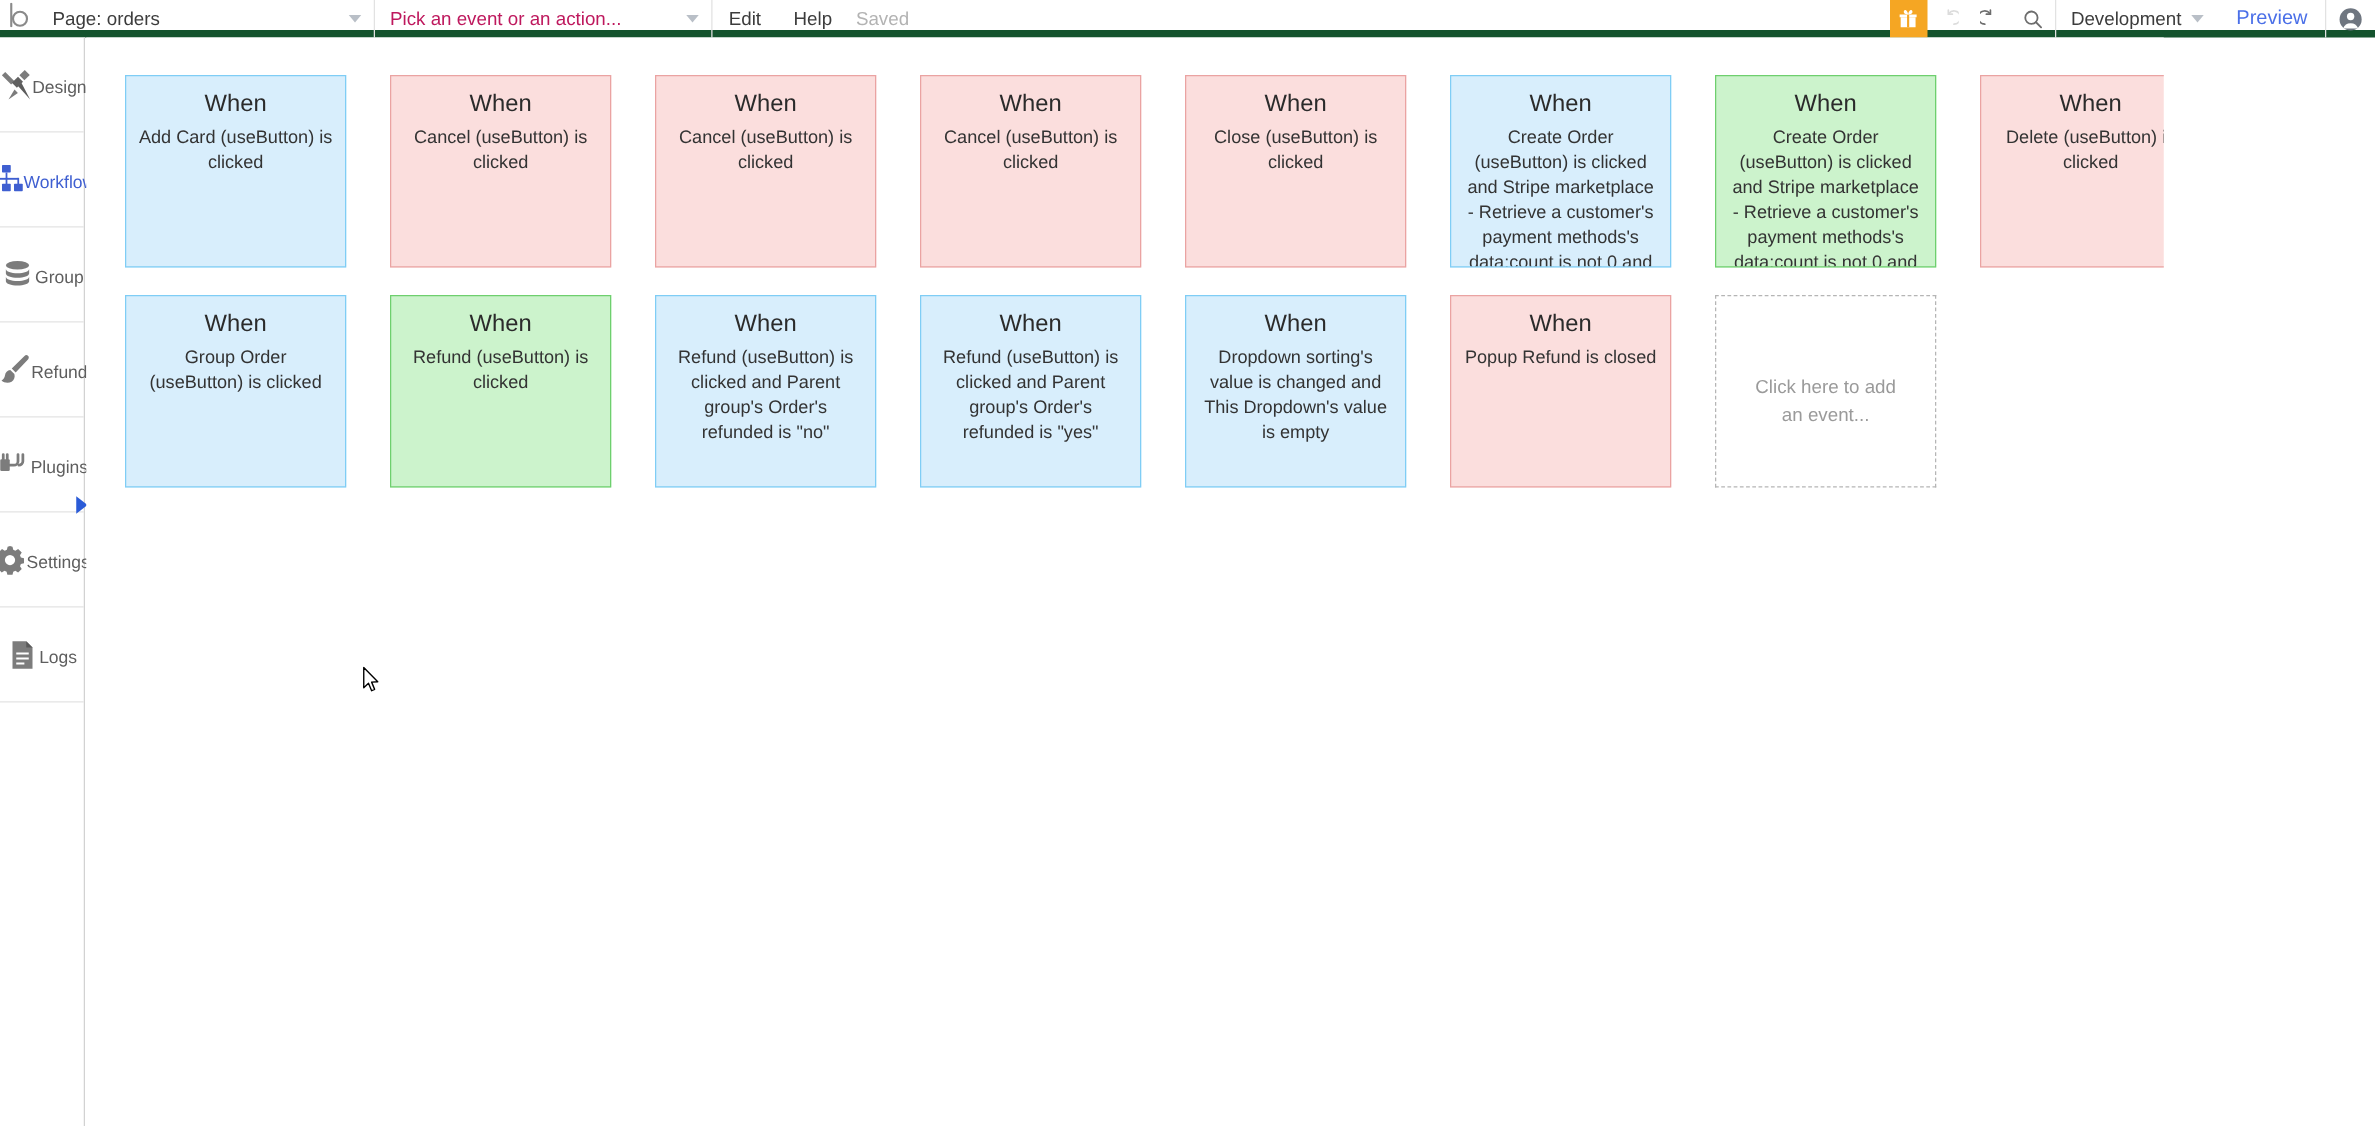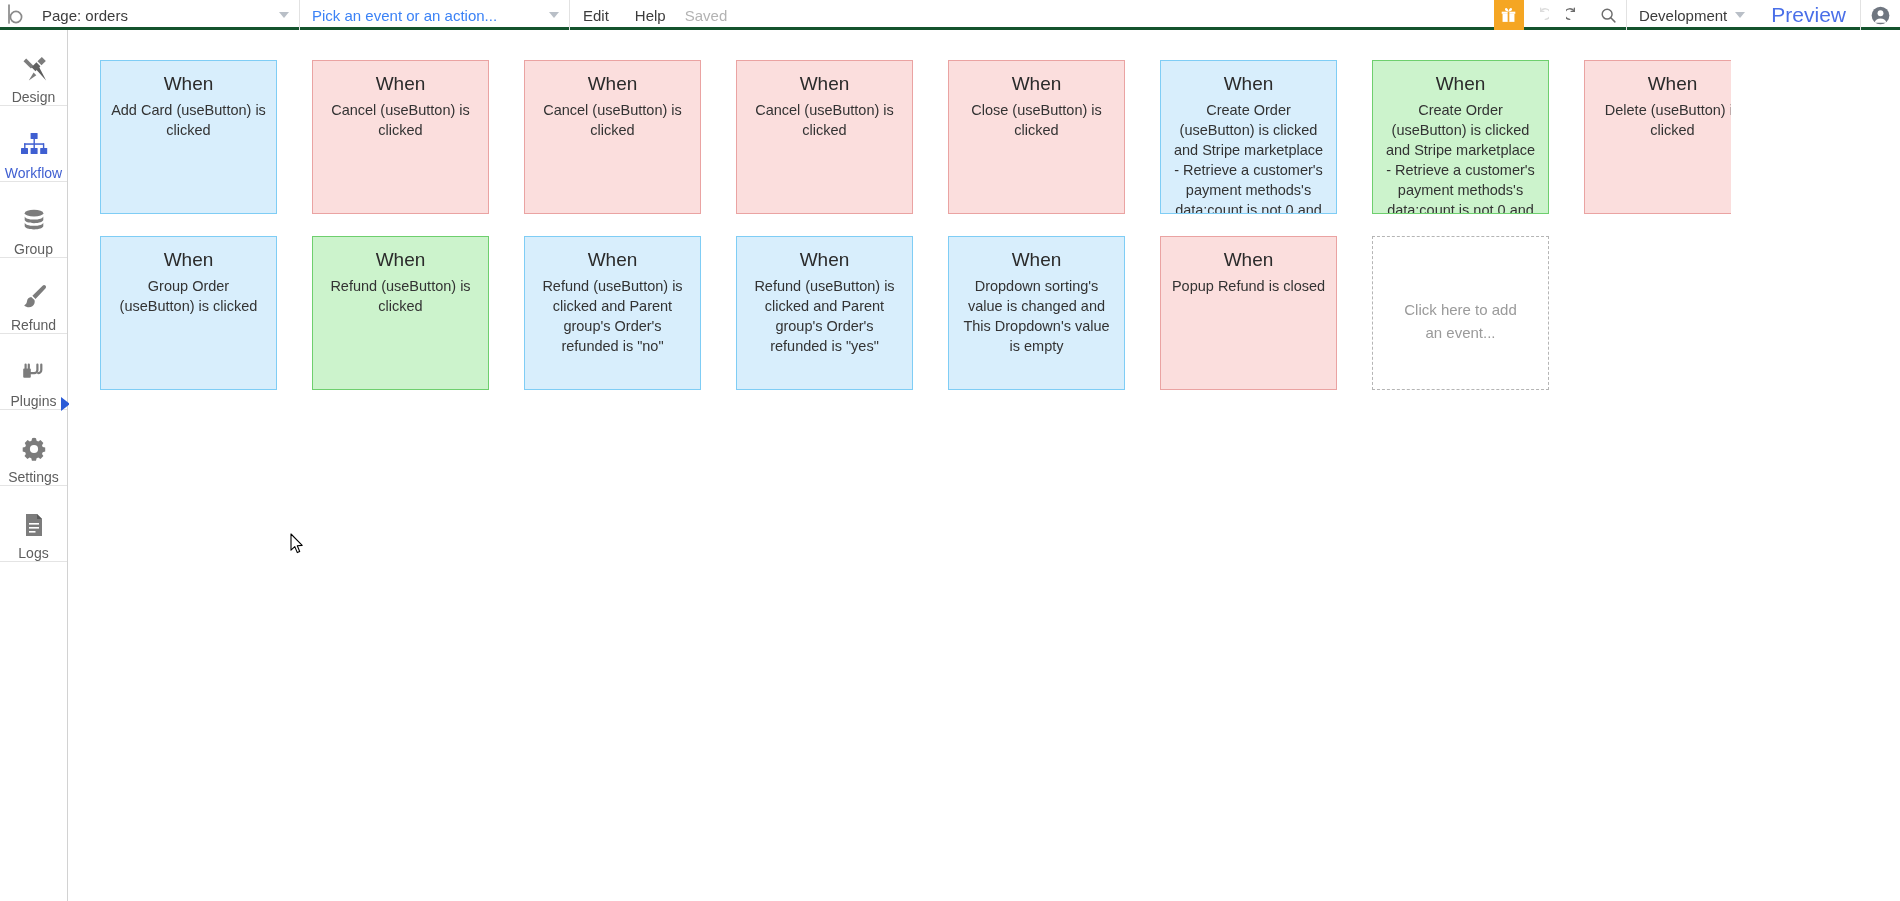--- a/index.html
+++ b/index.html
@@ -9,41 +9,41 @@
     background: #ffffff;
     font-family: "Liberation Sans", sans-serif;
     color: #333;
   }
 
   
   #topbar {
     position: absolute; top: 0; left: 0;
     width: 1900px; height: 30px;
     background: #ffffff;
-    border-bottom: 3px solid #14532d;
+    border-bottom: 6px solid #14532d;
     display: flex; align-items: stretch;
     font-size: 15px;
   }
   .tb-logo {
     width: 30px; display: flex; align-items: center; justify-content: center;
     color: #8a8a8a;
   }
   .tb-logo svg { display:block; }
 
   .tb-select {
     display: flex; align-items: center; justify-content: space-between;
     border-right: 1px solid #e2e2e2;
     padding: 0 10px 0 12px;
     height: 30px;
     cursor: pointer;
   }
   #page-select { width: 270px; }
   #event-select { width: 270px; }
   .tb-select .lbl { color: #3c3c3c; font-size: 15px; white-space: nowrap; }
-  #event-select .lbl { color: #3b82f6; }
+  #event-select .lbl { color: #be185d; }
   .caret {
     width: 0; height: 0;
     border-left: 5px solid transparent;
     border-right: 5px solid transparent;
     border-top: 6px solid #b9bfc7;
     margin-left: 8px;
   }
 
   .tb-link {
     display: flex; align-items: center;
@@ -72,40 +72,40 @@
 
   .tb-dev {
     display: flex; align-items: center;
     padding: 0 12px; height: 30px;
     border-left: 1px solid #e2e2e2;
     color: #3c3c3c; font-size: 15px; cursor: pointer;
   }
   .tb-preview {
     display: flex; align-items: center;
     padding: 0 14px; height: 30px;
-    color: #4a6fe8; font-size: 21px; cursor: pointer;
+    color: #4a6fe8; font-size: 16px; cursor: pointer;
   }
   .tb-avatar {
     width: 40px; height: 30px;
     display: flex; align-items: center; justify-content: center;
     border-left: 1px solid #e2e2e2; cursor: pointer;
   }
 
   
   #sidebar {
     position: absolute; top: 30px; left: 0;
     width: 68px; height: 871px;
     background: #ffffff;
     border-right: 1px solid #d2d2d2;
   }
   .side-item {
     height: 76px;
     border-bottom: 1px solid #e4e4e4;
-    display: flex; flex-direction: column;
-    align-items: center; justify-content: flex-end;
+    display: flex; flex-direction: row;
+    align-items: center; justify-content: center;
     cursor: pointer;
     color: #7c7c7c;
   }
   .side-item .ico { height: 34px; display:flex; align-items:center; justify-content:center; }
   .side-item .nm { font-size: 14px; margin-top: 3px; color: #5e5e5e; }
   .side-item.active .nm { color: #3f5fd1; }
   .side-item.active .ico { color: #3f5fd1; }
 
   #side-handle {
     position: absolute; left: 61px; top: 367px;

